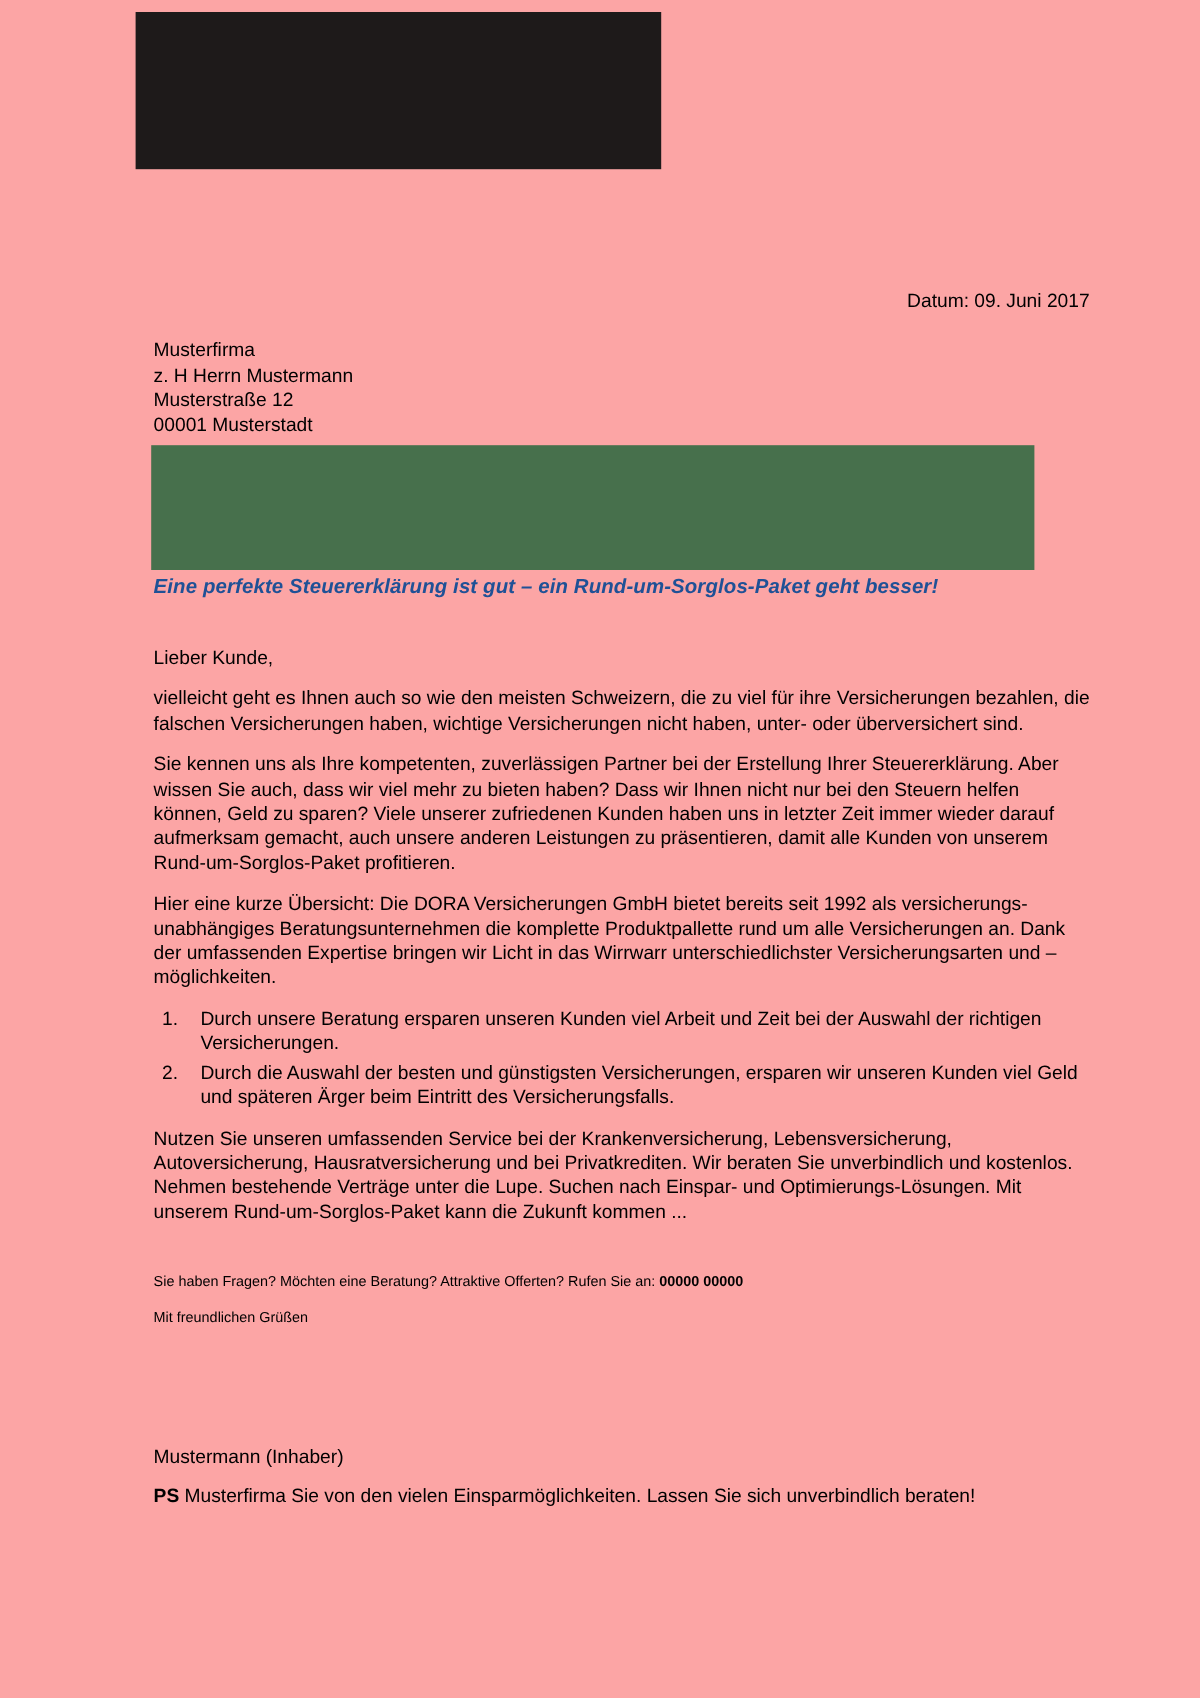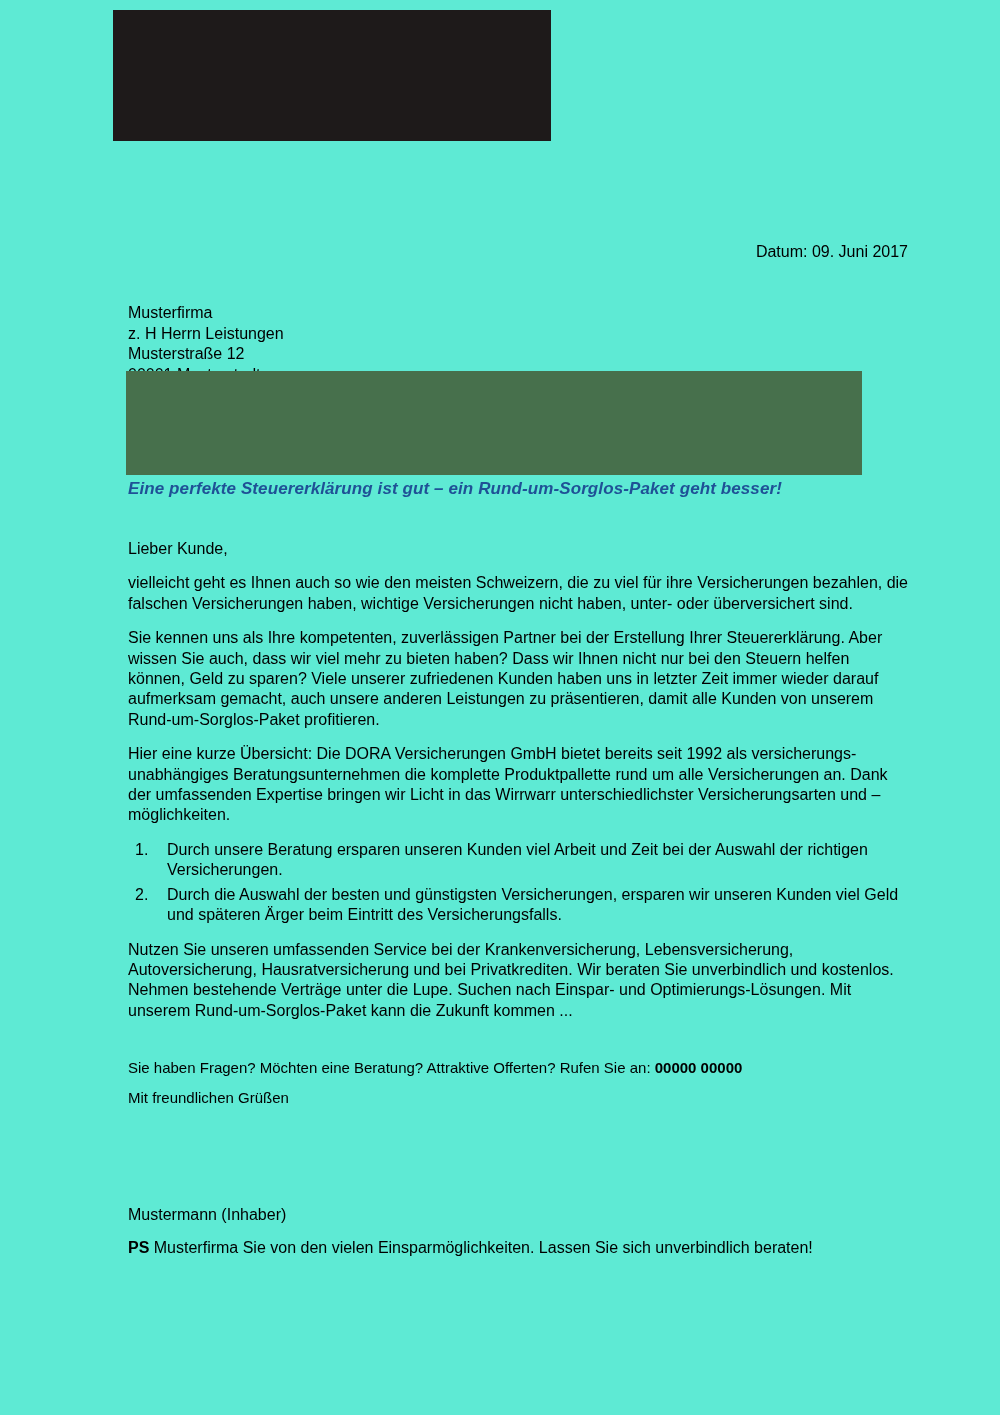--- a/index.html
+++ b/index.html
@@ -8,21 +8,21 @@
     background: #ffffff;
   }
   body {
     font-family: "Liberation Sans", sans-serif;
     color: #000000;
   }
   #page {
     position: relative;
     width: 1000px;
     height: 1415px;
-    background: #5eead4;
+    background: #fca5a5;
     overflow: hidden;
   }
 
   
   .logo-block {
     position: absolute;
     left: 113px;
     top: 10px;
     width: 438px;
     height: 131px;
@@ -41,21 +41,20 @@
     white-space: nowrap;
   }
 
   
   .address-block {
     position: absolute;
     left: 128px;
     top: 283px;
     font-size: 16px;
     line-height: 20.5px;
-    margin-top: 20px;
   }
   .address-block div {
     white-space: nowrap;
   }
 
   
   .banner-block {
     position: absolute;
     left: 126px;
     top: 371px;
@@ -113,21 +112,21 @@
     left: 3px;
     top: 0;
     width: 26px;
   }
 
   
   .sign-greeting {
     position: absolute;
     left: 128px;
     top: 1088px;
-    font-size: 15px;
+    font-size: 12px;
     line-height: 20.4px;
     white-space: nowrap;
   }
   .sign-name {
     position: absolute;
     left: 128px;
     top: 1181px;
     font-size: 16px;
     line-height: 20.4px;
     white-space: nowrap;
@@ -147,21 +146,21 @@
 <body>
 
 <div id="page">
 
   <div class="logo-block"></div>
 
   <div class="date-line">Datum: 09. Juni 2017</div>
 
   <div class="address-block">
     <div>Musterfirma</div>
-    <div>z. H Herrn Leistungen</div>
+    <div>z. H Herrn Mustermann</div>
     <div>Musterstraße 12</div>
     <div>00001 Musterstadt</div>
   </div>
 
   <div class="banner-block"></div>
 
   <div class="headline">Eine perfekte Steuererklärung ist gut – ein Rund-um-Sorglos-Paket geht besser!</div>
 
   <div class="body-wrap">
 

